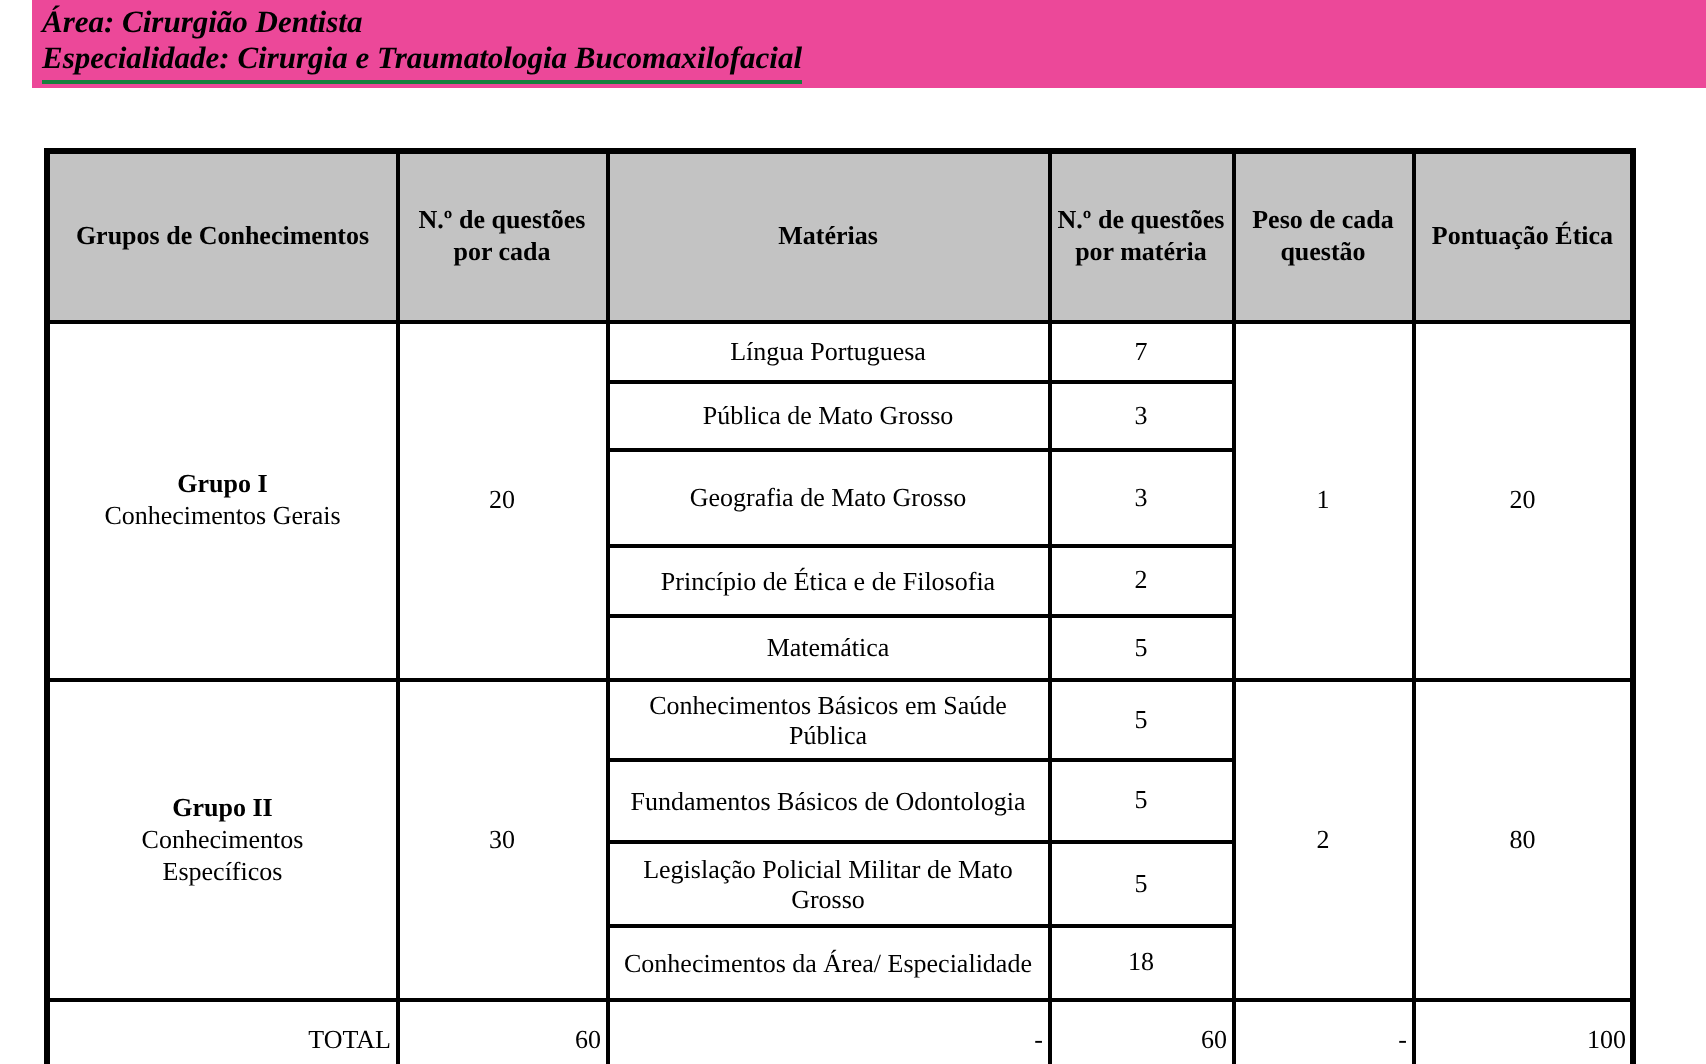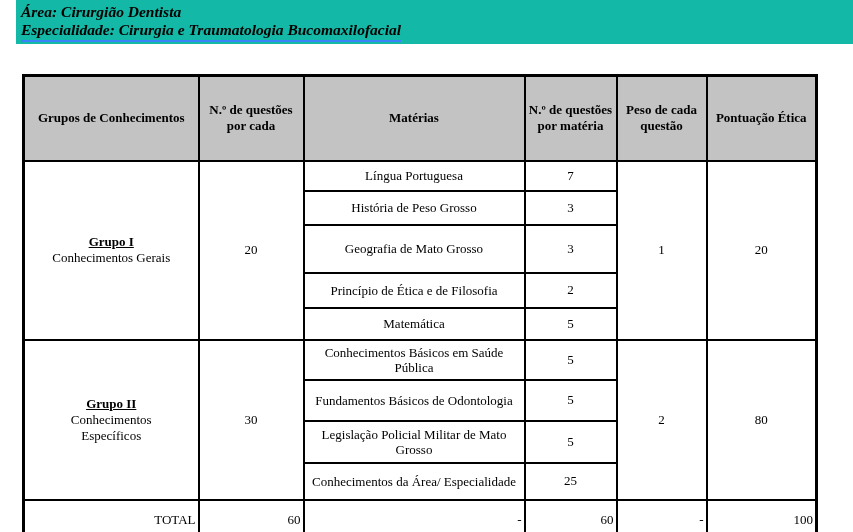--- a/index.html
+++ b/index.html
@@ -2,44 +2,44 @@
 <html><head>
 <meta charset="utf-8">
 <style>
   html,body{margin:0;padding:0;}
   .page{
     width:853px;height:532px;background:#ffffff;position:relative;overflow:hidden;
     font-family:"Liberation Serif", serif;color:#000;
   }
   .title-band{
     position:absolute;top:0;left:16px;right:0;height:44px;
-    background:#14b8a6;padding:3px 0 0 5px;box-sizing:border-box;
+    background:#ec4899;padding:3px 0 0 5px;box-sizing:border-box;
   }
   .title-line{
     font-weight:bold;font-style:italic;font-size:15.5px;line-height:18px;
     white-space:nowrap;
   }
   .title-line.underlined{
-    display:inline-block;border-bottom:2px solid #3b82f6;padding-bottom:1px;
+    display:inline-block;border-bottom:2px solid #15803d;padding-bottom:1px;
   }
   table.score{
     position:absolute;left:22px;top:74px;
     border-collapse:collapse;table-layout:fixed;width:793px;
     font-size:13px;
   }
   table.score th, table.score td{
     border:2px solid #000;text-align:center;vertical-align:middle;
     padding:1px 2px;overflow:hidden;
   }
   table.score{border:3px solid #000;}
   table.score th{
     background:#c3c3c3;font-weight:bold;font-size:13px;line-height:16px;
   }
   tr.hdr{height:85px;}
-  .grp-name{font-weight:bold;line-height:16px;text-decoration:underline;}
+  .grp-name{font-weight:bold;line-height:16px;}
   .grp-sub{line-height:16px;white-space:pre-line;}
   .subj{line-height:15px;margin-left:48px;}
   tr.total-row td{font-weight:normal;height:36px;text-align:right;}
   .c1{width:175px;} .c2{width:105px;} .c3{width:221px;}
   .c4{width:92px;}  .c5{width:90px;}  .c6{width:110px;}
 </style>
 </head>
 <body>
 
 <div class="page">
@@ -75,21 +75,21 @@
           <div class="grp-name">Grupo I</div>
           <div class="grp-sub">Conhecimentos Gerais</div>
         </td>
         <td rowspan="5">20</td>
         <td class="subj">Língua Portuguesa</td>
         <td>7</td>
         <td rowspan="5">1</td>
         <td rowspan="5">20</td>
       </tr>
       <tr style="height:34px;">
-        <td class="subj">História de Peso Grosso</td>
+        <td class="subj">Pública de Mato Grosso</td>
         <td>3</td>
       </tr>
       <tr style="height:48px;">
         <td class="subj">Geografia de Mato Grosso</td>
         <td>3</td>
       </tr>
       <tr style="height:35px;">
         <td class="subj">Princípio de Ética e de Filosofia</td>
         <td>2</td>
       </tr>
@@ -113,21 +113,21 @@
       <tr style="height:41px;">
         <td class="subj">Fundamentos Básicos de Odontologia</td>
         <td>5</td>
       </tr>
       <tr style="height:42px;">
         <td class="subj">Legislação Policial Militar de Mato Grosso</td>
         <td>5</td>
       </tr>
       <tr style="height:37px;">
         <td class="subj">Conhecimentos da Área/ Especialidade</td>
-        <td>25</td>
+        <td>18</td>
       </tr>
 
       <tr class="total-row">
         <td>TOTAL</td>
         <td>60</td>
         <td>-</td>
         <td>60</td>
         <td>-</td>
         <td>100</td>
       </tr>

